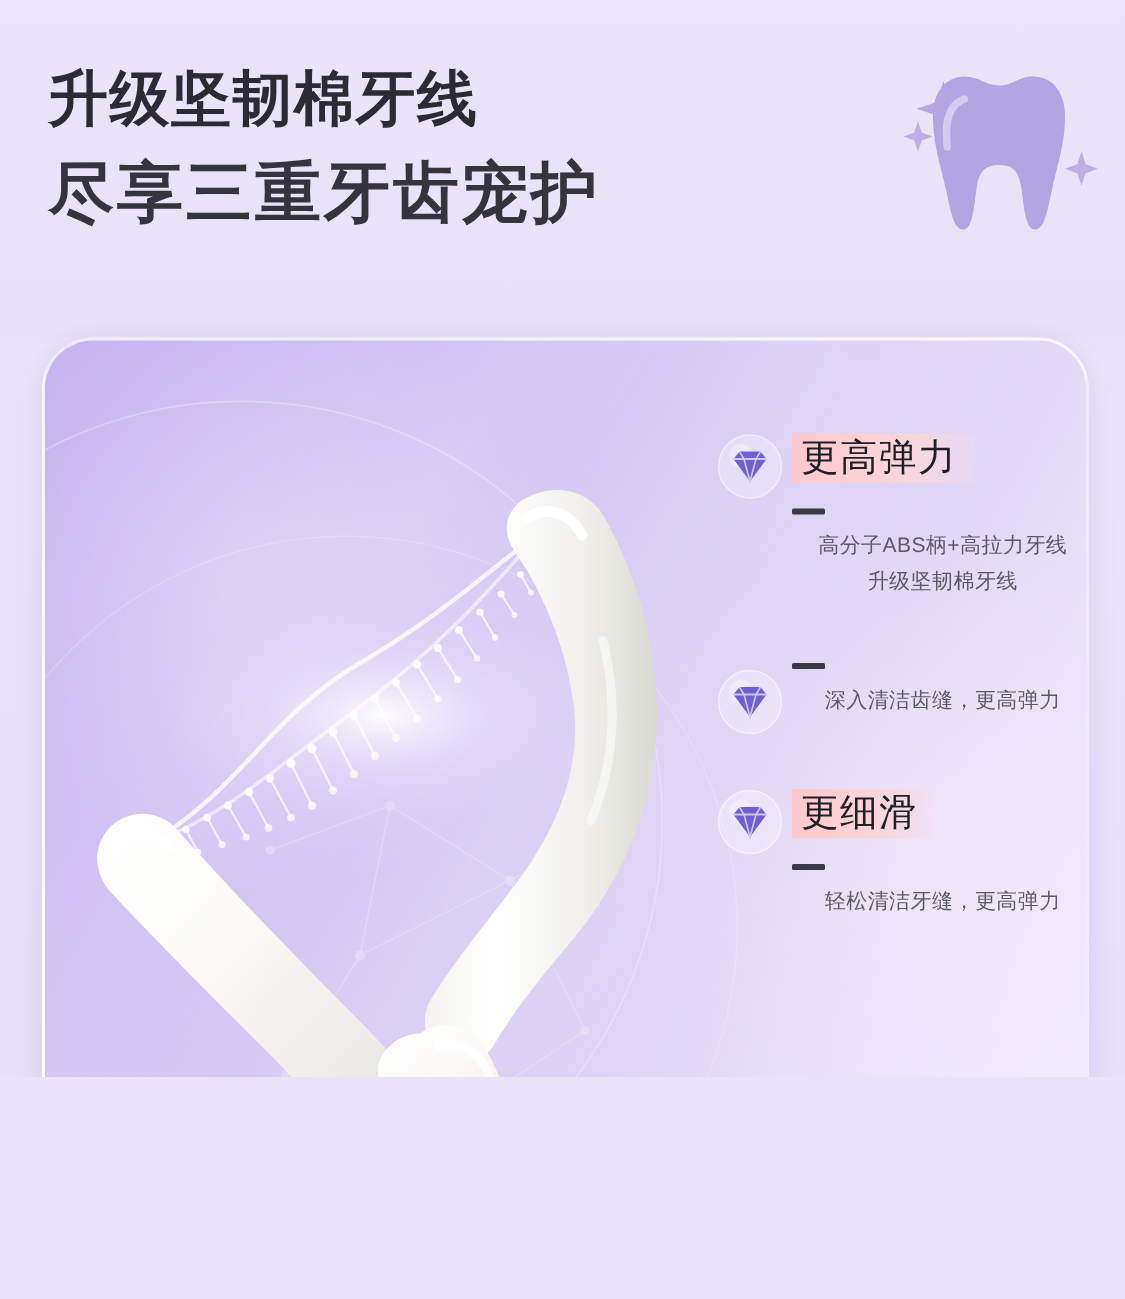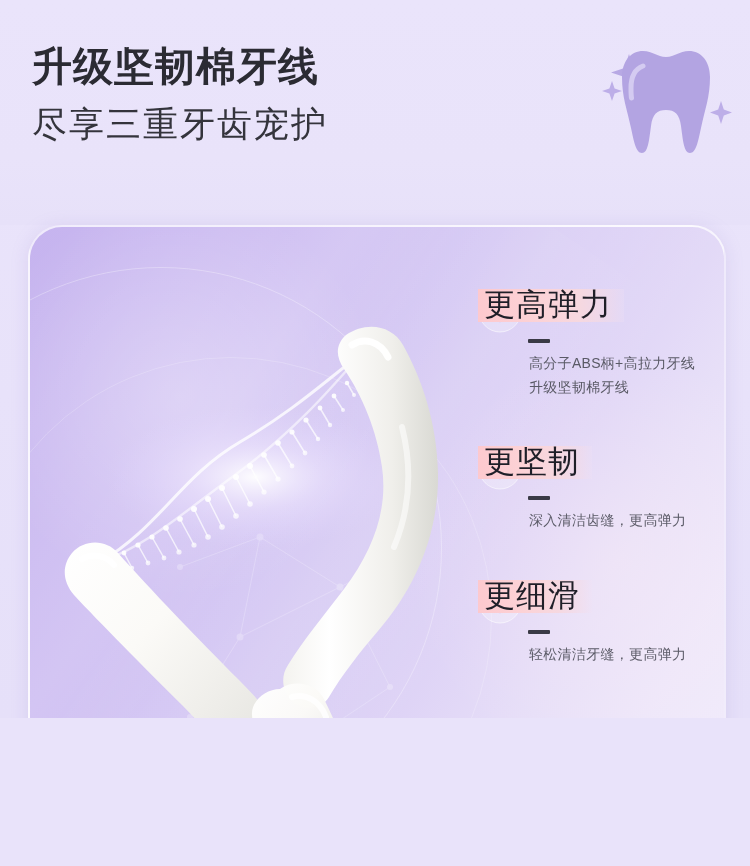--- a/index.html
+++ b/index.html
@@ -9,21 +9,21 @@
     background:#e9e3fa;
   }
   .page{position:relative;width:750px;height:718px;overflow:hidden;
         background:linear-gradient(180deg,#ebe5fb 0%,#e8e2fa 55%,#e6e0f9 100%);}
 
   
   .header{position:absolute;left:0;top:0;width:750px;height:225px;
           background:linear-gradient(180deg,#eae4fb 0%,#e9e3fa 70%,#e7e1f9 100%);}
   .headline{position:absolute;left:32px;top:44px;font-size:40px;font-weight:700;
             color:#2b2b33;letter-spacing:1px;line-height:1.12;white-space:nowrap;}
-  .subline{position:absolute;left:32px;top:104px;font-size:35px;font-weight:400;
+  .subline{position:absolute;left:32px;top:104px;font-size:44px;font-weight:700;
            color:#34343c;letter-spacing:2px;line-height:1.12;white-space:nowrap;}
 
   
   .tooth-mark{position:absolute;left:596px;top:44px;width:140px;height:120px;}
   .tooth-mark svg{display:block;}
 
   
   .card{position:absolute;left:28px;top:225px;width:694px;height:580px;
         border-radius:34px;overflow:hidden;
         box-shadow:0 2px 18px rgba(150,130,200,.18);
@@ -47,29 +47,29 @@
   .ring2{left:-60px;top:130px;width:520px;height:520px;border-color:rgba(255,255,255,.20);}
   .dotnet{position:absolute;left:120px;top:300px;width:320px;height:260px;opacity:.30;}
 
   
   .product{position:absolute;left:0;top:0;width:440px;height:580px;}
 
   
   .features{position:absolute;left:448px;top:58px;width:250px;}
   .feature{position:relative;margin-bottom:44px;}
   .feat-icon{position:absolute;left:0;top:4px;width:44px;height:44px;}
-  .feat-title{position:relative;display:inline-block;
-              font-size:31px;font-weight:500;color:#1f1f28;line-height:40px;
+  .feat-title{position:relative;margin-left:50px;display:inline-block;
+              font-size:25px;font-weight:500;color:#1f1f28;line-height:40px;
               padding:0 12px 0 6px;letter-spacing:1px;white-space:nowrap;}
   .feat-title .hl{position:absolute;left:0;top:4px;right:0;height:33px;z-index:0;
      background:linear-gradient(90deg,#fdc9ce 0%,#fcd2d6 40%,#f6d8e0 70%,rgba(240,225,245,.25) 100%);}
   .feat-title span.txt{position:relative;z-index:1;}
   .feat-dash{margin-left:50px;margin-top:14px;width:22px;height:4px;background:#3a3a46;border-radius:1px;}
   .feat-desc{margin-left:51px;margin-top:10px;font-size:14px;color:#5a5a66;
-             line-height:1.55;letter-spacing:.3px;white-space:nowrap;}
+             line-height:1.55;letter-spacing:.3px;white-space:nowrap;text-align:center;}
 
   
   .footer{position:absolute;left:0;top:805px;width:750px;height:61px;
           background:linear-gradient(180deg,#e6e0f9 0%,#e9e3fa 100%);}
   .seam{position:absolute;left:0;top:803px;width:750px;height:2px;
         background:rgba(255,255,255,.85);}
 </style>
 </head>
 <body>
 
@@ -271,24 +271,20 @@
             <circle cx="22" cy="22" r="21" fill="#ffffff" opacity=".28"></circle>
             <circle cx="16" cy="15" r="8" fill="#ffffff" opacity=".30"></circle>
             <circle cx="22" cy="22" r="21" fill="none" stroke="#ffffff" stroke-width="1" opacity=".55"></circle>
             <g transform="translate(22,22)">
               <path d="M-11 -5 L-7 -10 L7 -10 L11 -5 L0 10 Z" fill="#6f5fd0"></path>
               <path d="M-11 -5 L11 -5" stroke="#cfc6f2" stroke-width="1.3"></path>
               <path d="M-7 -10 L-4 -5 L0 10 L4 -5 L7 -10" stroke="#cfc6f2" stroke-width="1.1" fill="none"></path>
             </g>
           </svg>
         </div>
-        <div class="feat-title">
-          <span class="hl"></span>
-          <span class="txt">更坚韧</span>
-        </div>
         <div class="feat-dash"></div>
         <div class="feat-desc">深入清洁齿缝，更高弹力</div>
       </div>
 
       <div class="feature">
         <div class="feat-icon">
           <svg width="44" height="44" viewBox="0 0 44 44">
             <circle cx="22" cy="22" r="21" fill="#ffffff" opacity=".28"></circle>
             <circle cx="16" cy="15" r="8" fill="#ffffff" opacity=".30"></circle>
             <circle cx="22" cy="22" r="21" fill="none" stroke="#ffffff" stroke-width="1" opacity=".55"></circle>

